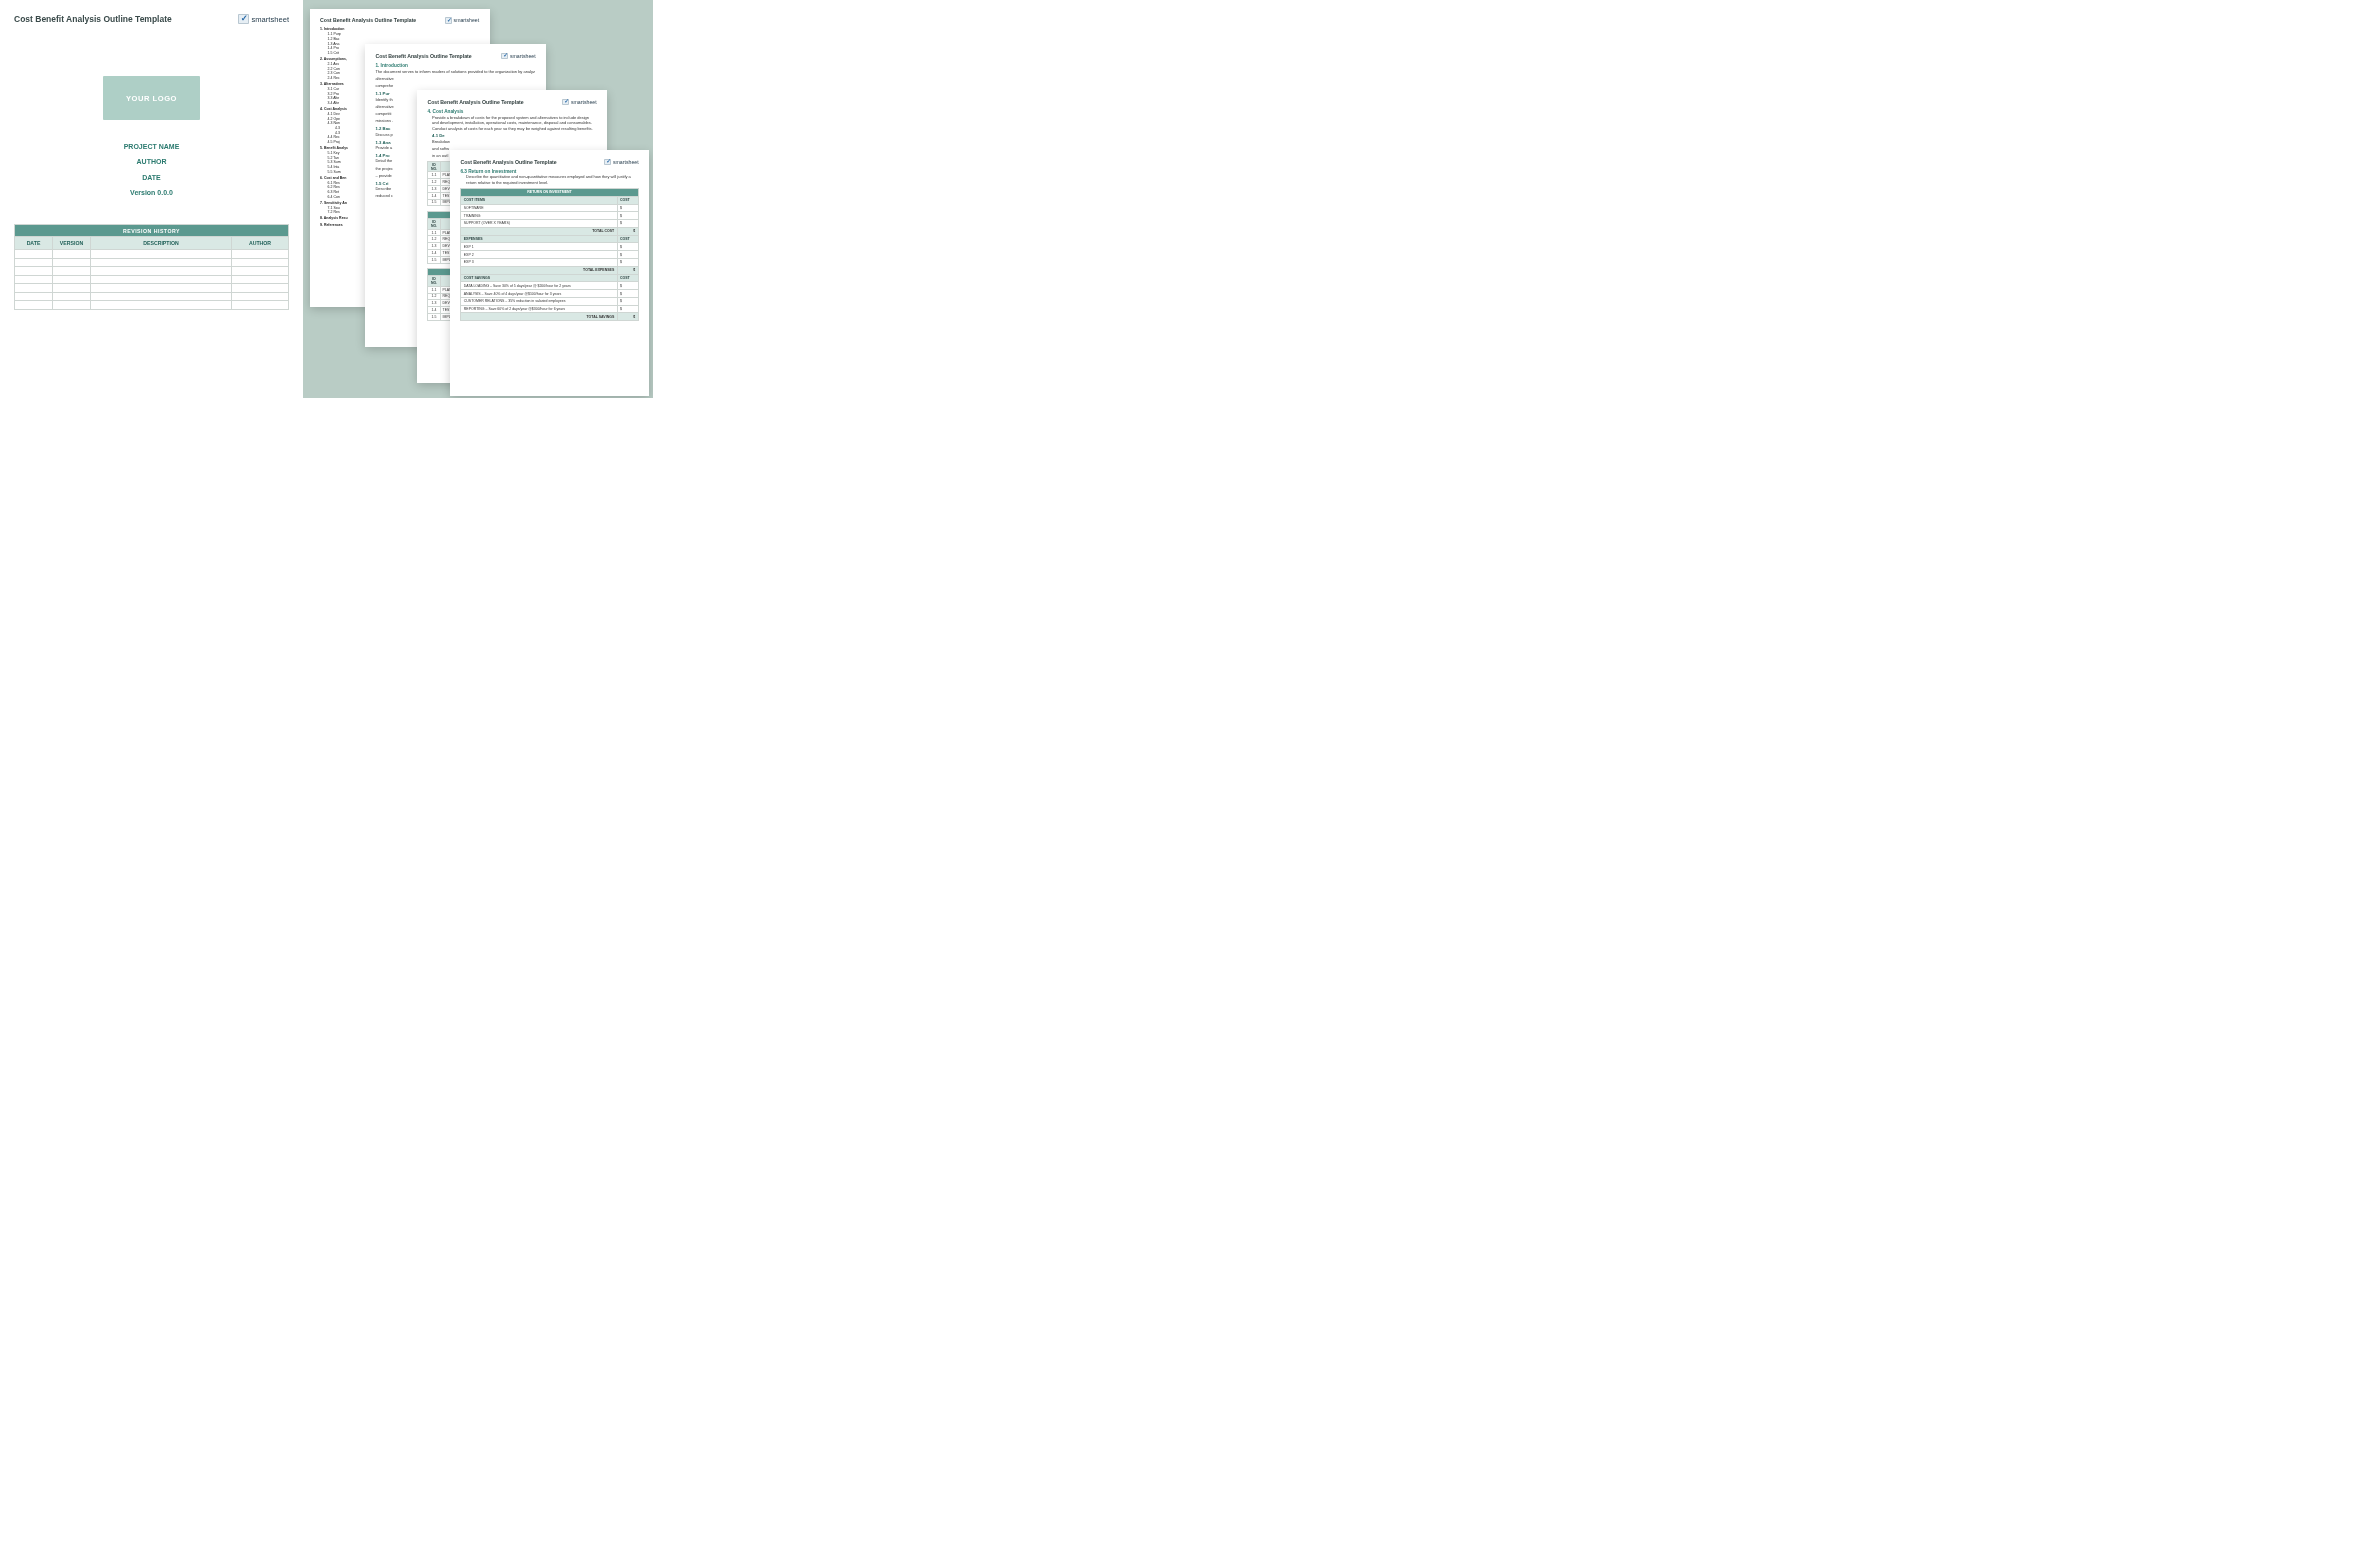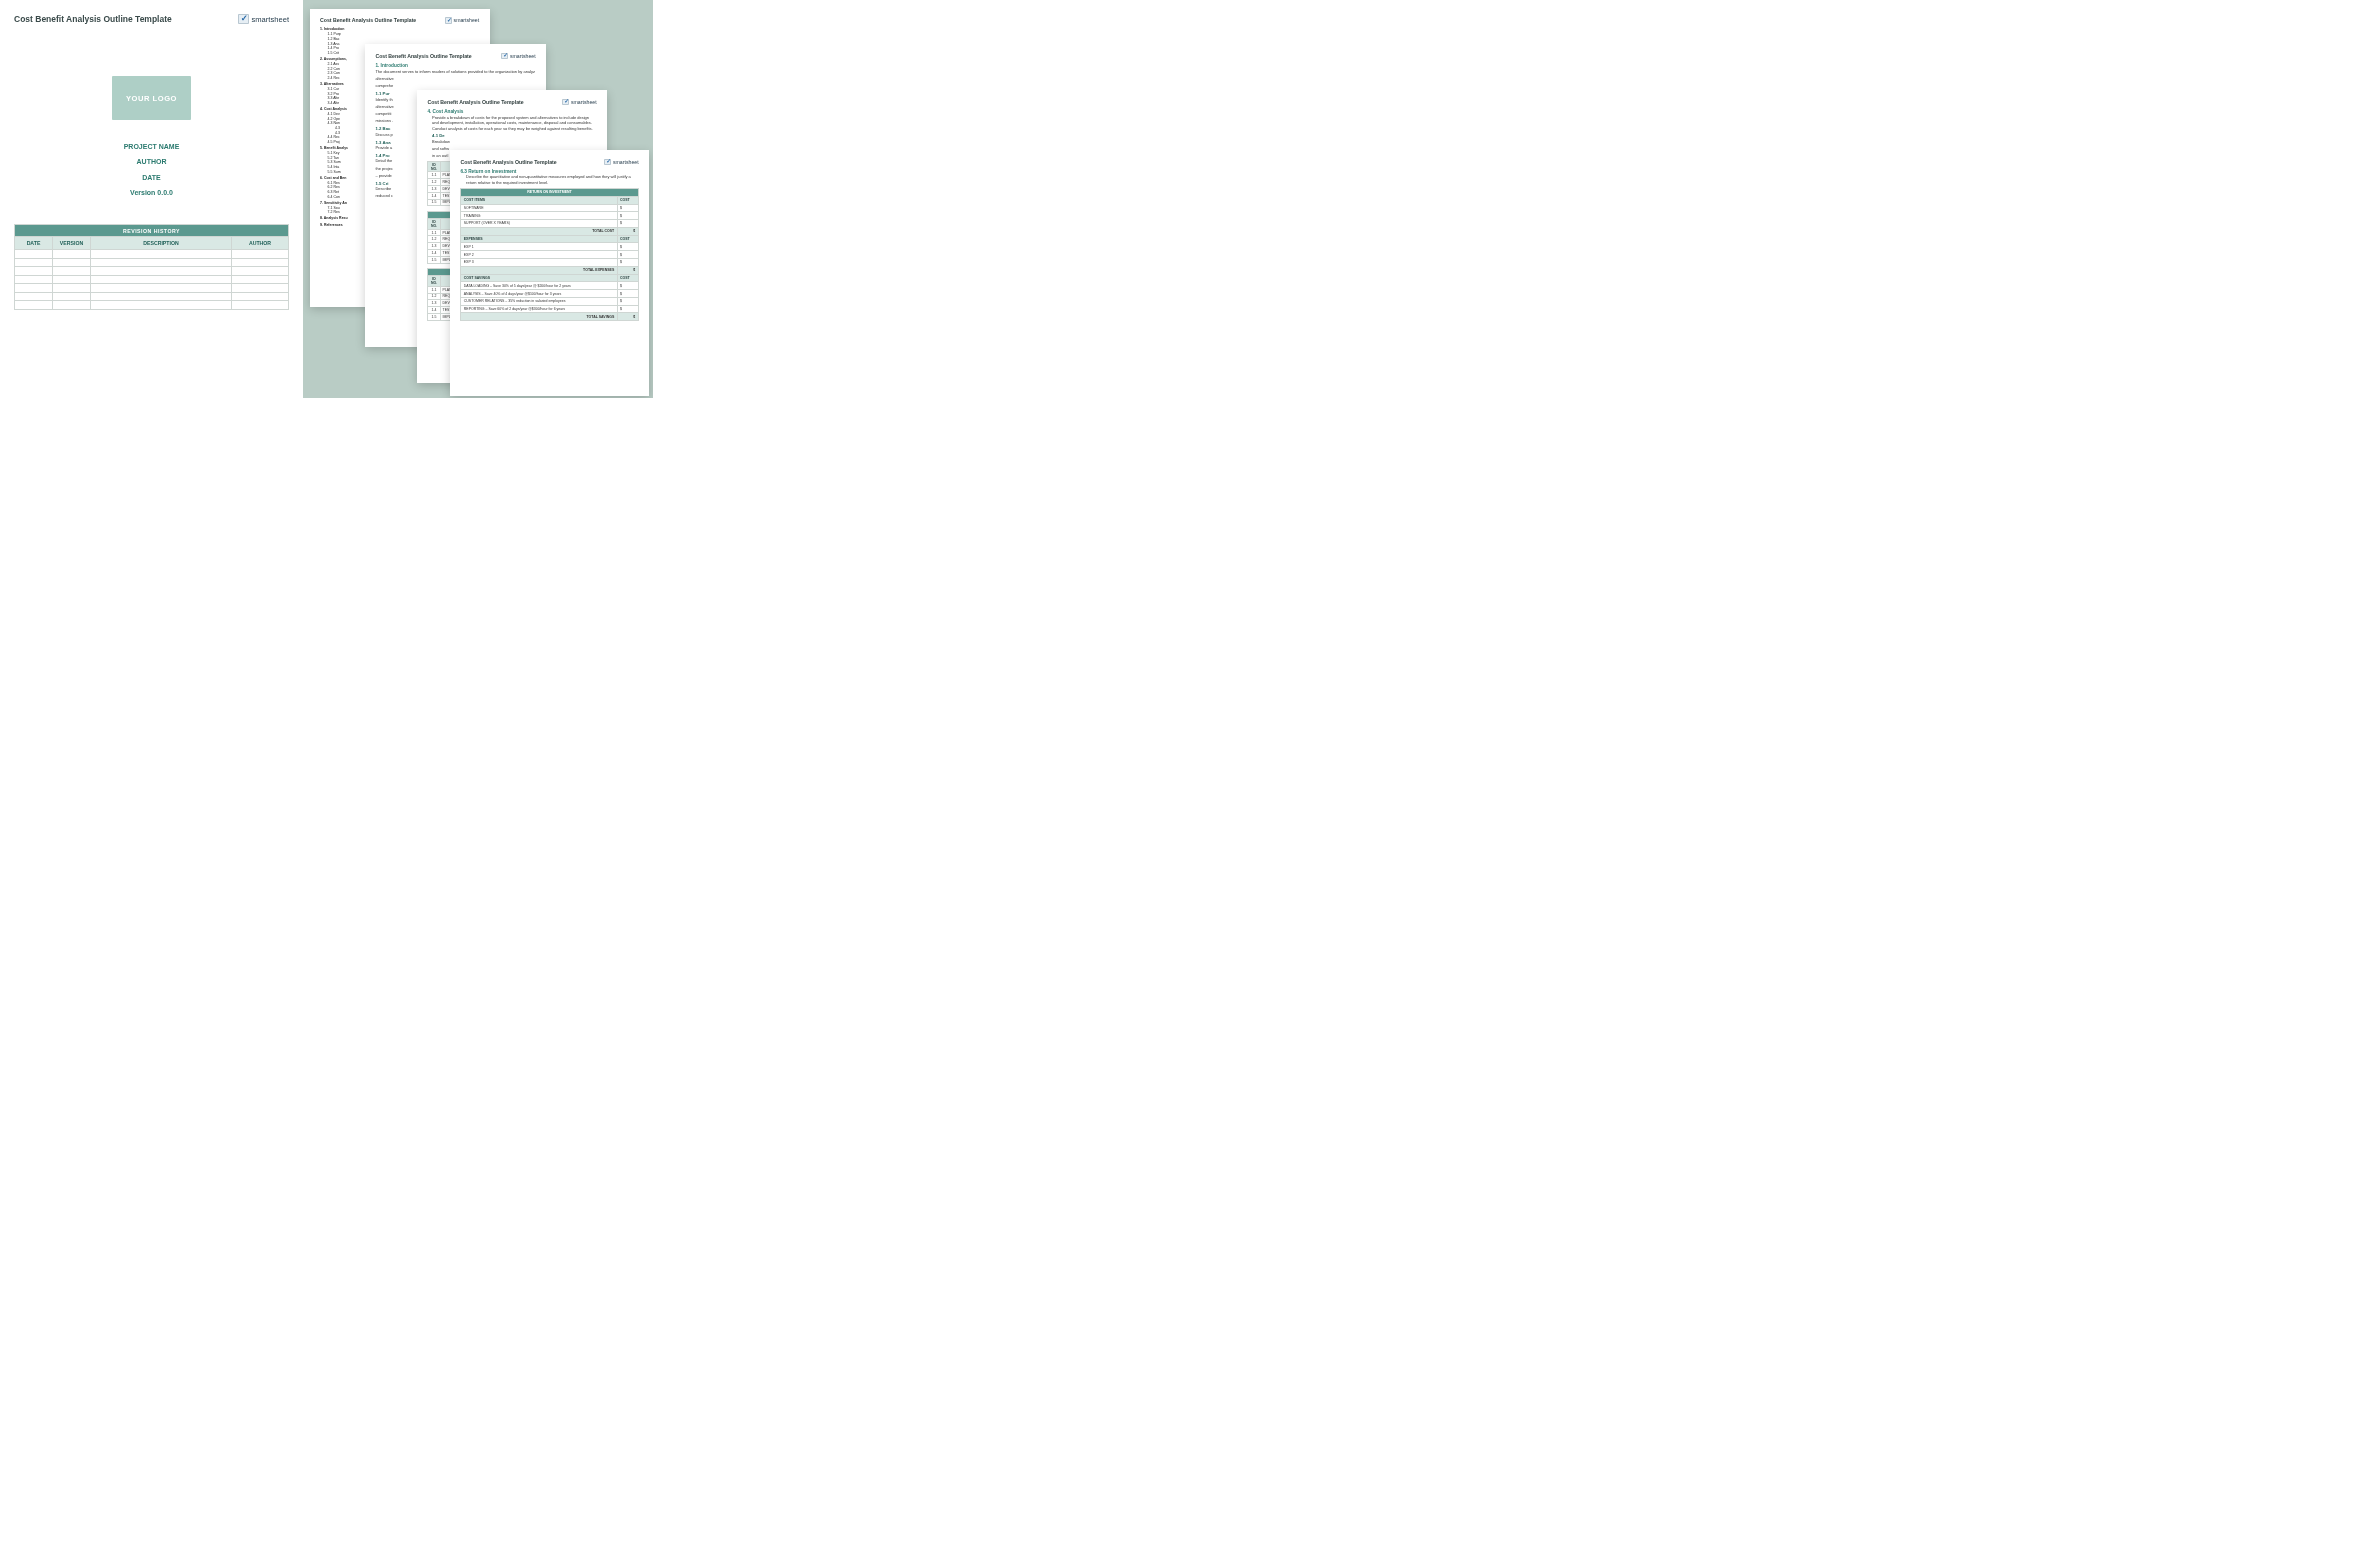--- a/index.html
+++ b/index.html
@@ -18,21 +18,21 @@
   .left{flex:0 0 303px;background:#fff;padding:14px 14px 9.5px 14px;display:flex;flex-direction:column;}
   .right{flex:1;background:var(--bg-right);position:relative;overflow:hidden;}
   .app-head{display:flex;align-items:center;justify-content:space-between;}
   .app-title{font-size:8.5px;font-weight:bold;color:#3a4a4a;}
   .ss-logo{display:flex;align-items:center;gap:2.8px;color:#2a4050;font-weight:500;}
   .ss-logo .chk{width:10.4px;height:10.4px;background:#e6eef4;border:0.5px solid #b9c7d1;position:relative;border-radius:0.9px;}
   .ss-logo .chk::after{content:"✓";position:absolute;top:-1.9px;left:1.4px;color:#2a6aa8;font-weight:bold;font-size:8.5px;}
   .ss-logo.small{font-size:5.2px;gap:1.9px;}
   .ss-logo.small .chk{width:6.6px;height:6.6px;}
   .ss-logo.small .chk::after{font-size:5.7px;top:-1.4px;left:0.9px;}
-  .logo-box{margin:52px auto 14px;width:79px;height:44px;background:var(--teal-light);display:flex;align-items:center;justify-content:center;color:#fff;font-weight:bold;letter-spacing:0.5px;border-radius:0.9px;}
+  .logo-box{margin:52px auto 14px;width:97px;height:44px;background:var(--teal-light);display:flex;align-items:center;justify-content:center;color:#fff;font-weight:bold;letter-spacing:0.5px;border-radius:0.9px;}
   .cover-fields{text-align:center;}
   .cover-fields div{color:var(--teal);font-weight:bold;font-size:7px;margin:8.5px 0;}
   .rev-table{border:0.5px solid var(--border);border-collapse:collapse;width:100%;margin-top:19px;}
   .rev-table td,.rev-table th{border:0.5px solid var(--border);padding:2.8px 3.8px;font-size:5.2px;}
   .rev-table .bar{background:var(--teal-med);color:#fff;text-align:center;font-weight:bold;letter-spacing:0.5px;}
   .rev-table .hdr{background:var(--teal-vlight);color:var(--teal-dark);font-weight:bold;text-align:center;}
   .rev-table tbody td{height:8.5px;}
 
   .page{position:absolute;background:#fff;box-shadow:var(--page-shadow);padding:8.5px 10.4px;}
   .page .ph{display:flex;justify-content:space-between;align-items:center;margin-bottom:3.8px;}

